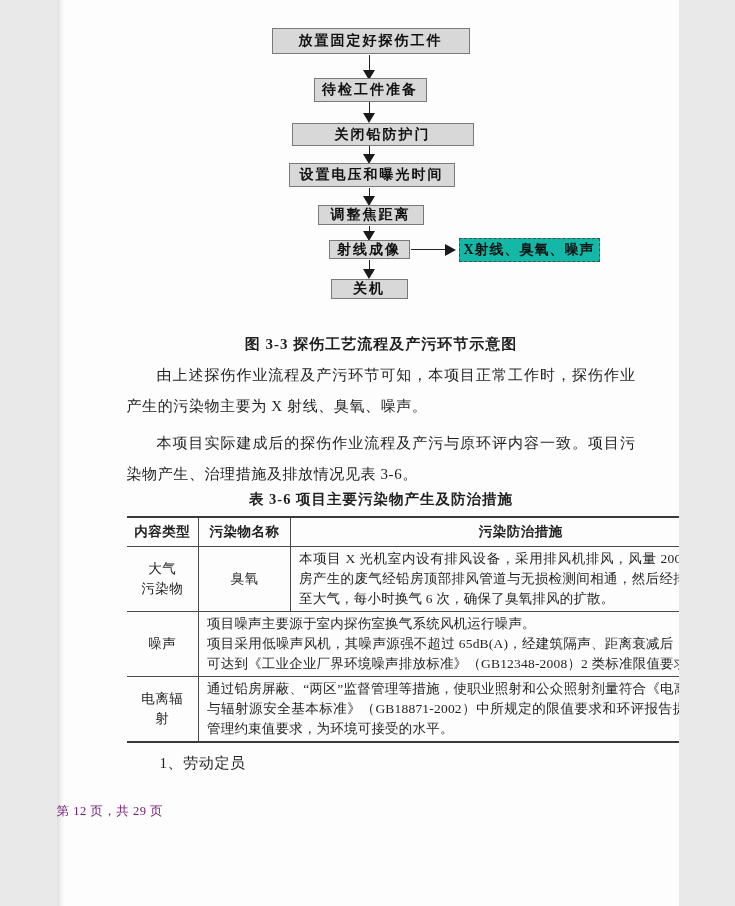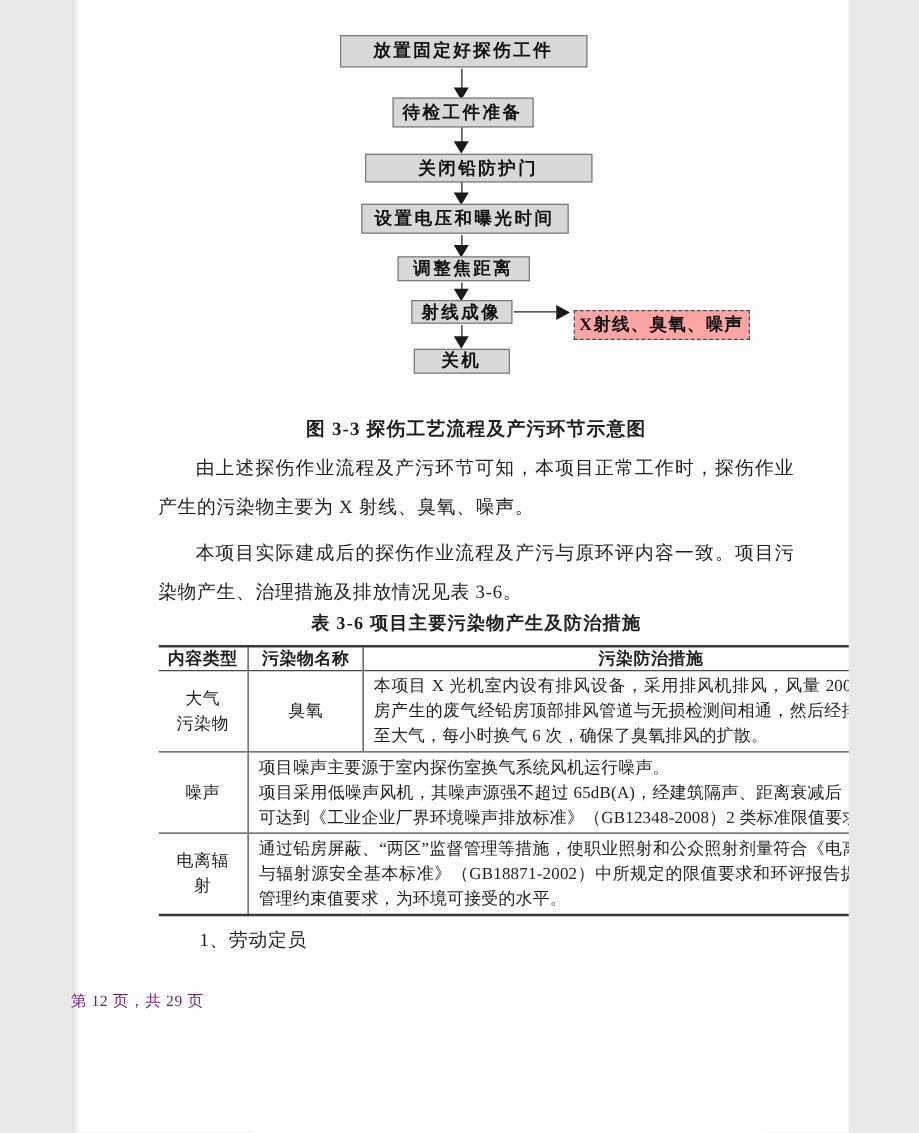--- a/index.html
+++ b/index.html
@@ -21,21 +21,21 @@
   .flowchart{position:relative;height:310px;}
   .flow-box{
     position:absolute;
     background:#d8d8d8;
     border:1px solid #7a7a7a;
     box-sizing:border-box;
     display:flex;align-items:center;justify-content:center;
     font-size:14px;font-weight:600;letter-spacing:2px;
     color:#111;white-space:nowrap;
   }
-  .flow-box.dashed{border:1px dashed #4c4c4c;background:#fca5a5;letter-spacing:1px;margin-top:10px;}
+  .flow-box.dashed{border:1px dashed #4c4c4c;background:#14b8a6;letter-spacing:1px;}
   .stem-v{position:absolute;width:1px;background:#222;}
   .head-down{
     position:absolute;width:0;height:0;
     border-left:6px solid transparent;border-right:6px solid transparent;
     border-top:10px solid #1a1a1a;
   }
   .stem-h{position:absolute;height:1px;background:#222;}
   .head-right{
     position:absolute;width:0;height:0;
     border-top:6px solid transparent;border-bottom:6px solid transparent;
@@ -63,21 +63,21 @@
     font-size:13.5px;
   }
   table.pollu col.c1{width:72px;}
   table.pollu col.c2{width:92px;}
   table.pollu col.c3{width:460px;}
   table.pollu tr{border-bottom:1px solid #4a4a4a;}
   table.pollu tr.first{border-top:2px solid #3a3a3a;}
   table.pollu tr.last{border-bottom:2px solid #3a3a3a;}
   table.pollu th{
     font-weight:bold;vertical-align:middle;
-    padding:0 2px;letter-spacing:.5px;
+    padding:5px 2px;letter-spacing:.5px;
     border-right:1px solid #4a4a4a;
   }
   table.pollu td{
     vertical-align:middle;
     padding:2px 8px;line-height:20px;
     border-right:1px solid #4a4a4a;
   }
   table.pollu th:last-child, table.pollu td:last-child{border-right:none;}
   td.cat{text-align:center;white-space:pre-line;padding:2px 2px;letter-spacing:.5px;}
   td.measures{text-align:justify;white-space:pre-line;letter-spacing:.2px;}

